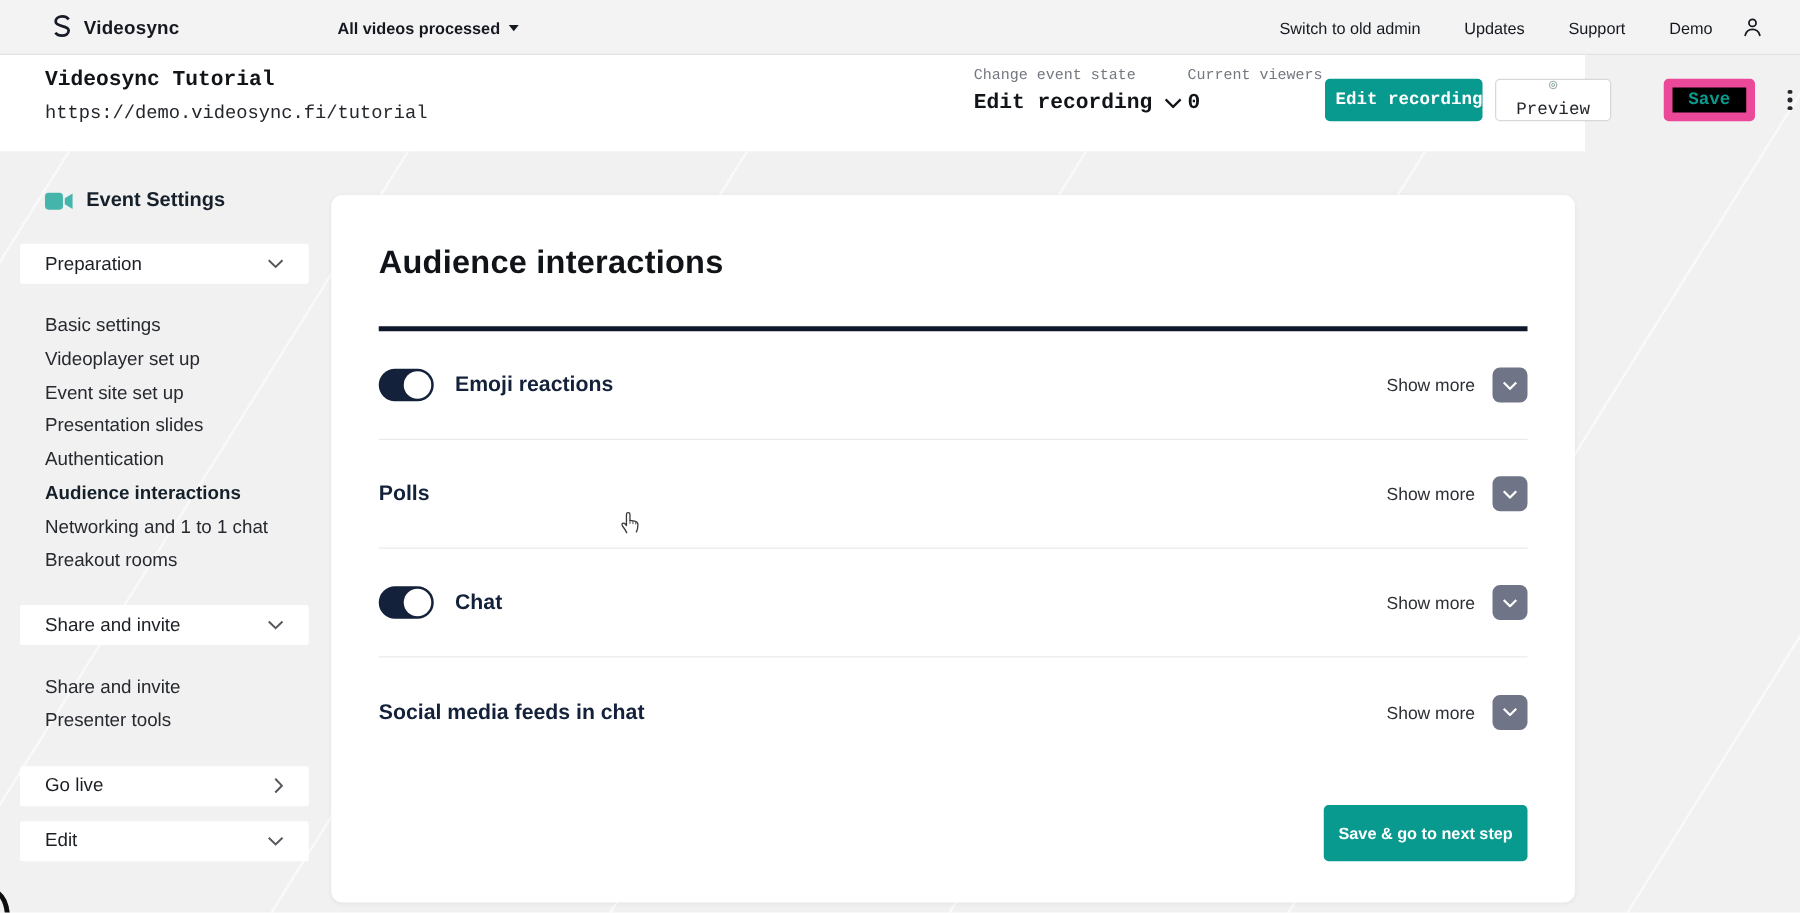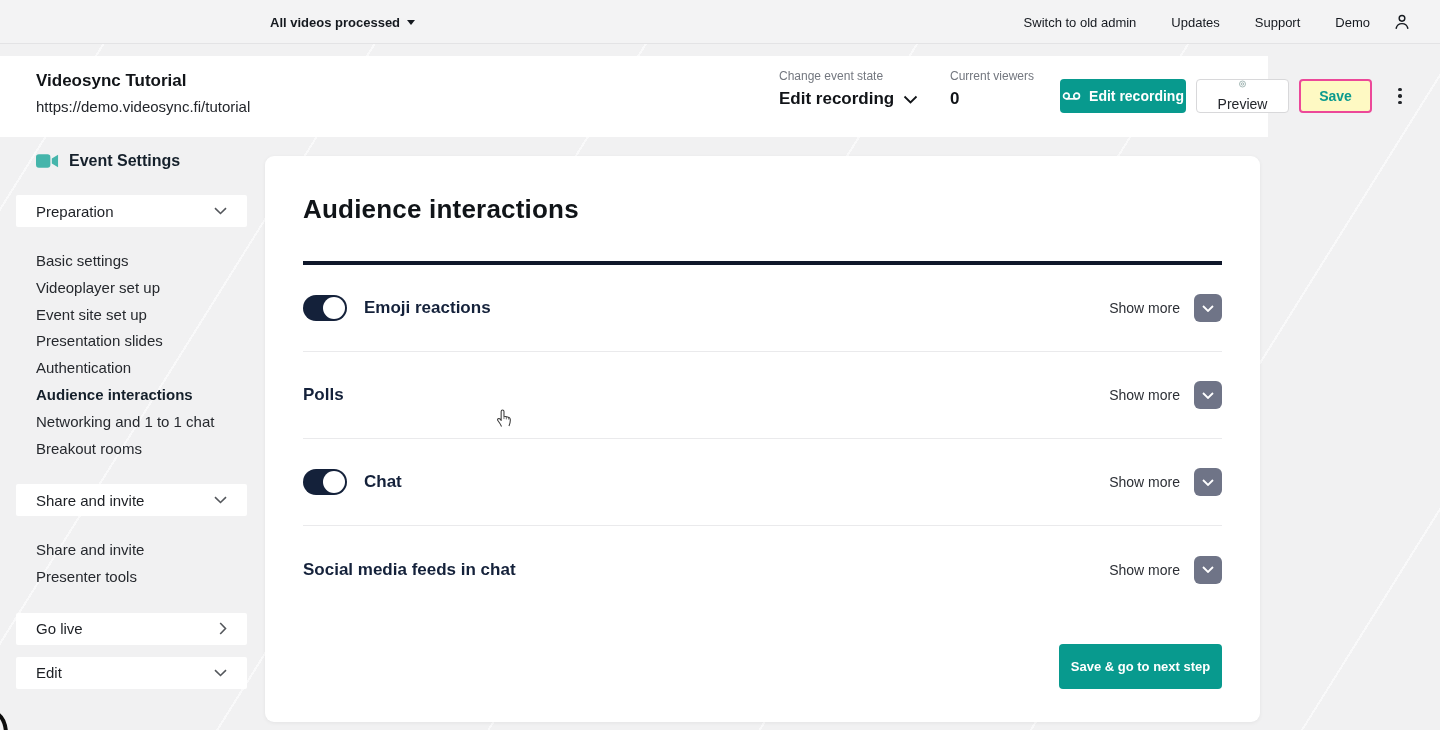--- a/index.html
+++ b/index.html
@@ -15,33 +15,33 @@
   .topbar { position:absolute; top:0; left:0; width:1440px; height:44px; background:#f3f3f4; border-bottom:1px solid #e3e3e5; z-index:5; }
   .brand { position:absolute; left:40px; top:0; height:44px; display:flex; align-items:center; gap:8px; }
   .brand-name { font-size:15px; font-weight:bold; letter-spacing:.2px; color:#15191f; }
   .status-drop { position:absolute; left:270px; top:0; height:44px; display:flex; align-items:center; gap:7px; font-size:13px; font-weight:bold; color:#15191f; cursor:pointer; }
   .caret-down { width:0; height:0; border-left:4.5px solid transparent; border-right:4.5px solid transparent; border-top:5.5px solid #15191f; }
   .top-links { position:absolute; right:70px; top:0; height:44px; display:flex; align-items:center; gap:35px; }
   .top-link { font-size:13px; color:#15191f; cursor:pointer; white-space:nowrap; }
   .user-btn { position:absolute; right:28px; top:0; height:44px; display:flex; align-items:center; cursor:pointer; }
 
   
-  .event-header { position:absolute; top:56px; left:0; width:1268px; height:81px; background:#ffffff; z-index:4; }
+  .event-header { position:absolute; top:40px; left:0; width:1268px; height:81px; background:#ffffff; z-index:4;font-family:Liberation Mono, monospace; }
   .ev-title { position:absolute; left:36px; top:15px; font-size:17px; font-weight:bold; color:#111418; }
   .ev-url { position:absolute; left:36px; top:42px; font-size:15px; color:#23262b; }
   .state-group { position:absolute; left:779px; top:13px; }
   .mini-label { font-size:12px; color:#73777f; margin-bottom:6px; }
   .state-value { display:flex; align-items:center; gap:9px; font-size:17px; font-weight:bold; color:#111418; cursor:pointer; }
   .viewers-group { position:absolute; left:950px; top:13px; }
   .viewers-count { font-size:17px; font-weight:bold; color:#111418; }
   .hdr-buttons { position:absolute; left:1060px; top:23px; display:flex; align-items:center; gap:10px; }
   .btn { display:flex; align-items:center; justify-content:center; gap:8px; height:34px; border-radius:4px; font-size:14px; cursor:pointer; white-space:nowrap; }
   .btn-teal { width:126px; background:#089a8e; color:#fff; font-weight:bold; }
   .btn-preview { width:93px; background:#fff; border:1px solid #d8d8da; color:#23262b;flex-direction:column; }
-  .btn-save { width:73px; background:#fef9c3; border:2px solid #ec4899; color:#0a9a8e; font-weight:bold; }
+  .btn-save { width:73px; background:#000000; border:7px solid #ec4899; color:#0a9a8e; font-weight:bold;margin-left:32px; }
   .kebab { display:flex; flex-direction:column; gap:3px; margin-left:12px; padding:4px; cursor:pointer; }
   .kebab i { width:3.5px; height:3.5px; border-radius:50%; background:#23262b; }
 
   
   .sidebar { position:absolute; left:16px; top:152px; width:231px; z-index:2; }
   .sb-title { display:flex; align-items:center; gap:10px; padding-left:20px; font-size:16px; font-weight:bold; color:#15202b; }
   .sb-box { background:#fff; border-radius:2px; height:32px; margin-top:25px; display:flex; align-items:center; justify-content:space-between; padding:0 20px; font-size:15px; color:#1c1f24; cursor:pointer; }
   .sb-box.tight { margin-top:12px; }
   .sb-list { padding:21px 0 10px 20px; }
   .sb-item { font-size:15px; color:#26292e; line-height:26.8px; cursor:pointer; }
@@ -62,20 +62,28 @@
   .save-next { display:block; margin-left:auto; margin-top:31px; width:163px; height:45px; background:#089a8e; color:#fff; border:none; border-radius:4px; font-size:13px; font-weight:bold; font-family:"Liberation Sans",sans-serif; cursor:pointer; }
 
   
   .cursor-hand { position:absolute; left:494px; top:403px; z-index:9; pointer-events:none; }
   .corner-arc { position:absolute; left:-9px; top:702px; z-index:1; pointer-events:none; }
 </style>
 </head>
 <body>
 
 <div class="topbar">
+  <div class="brand">
+    <span style="display:flex;">
+      <svg width="19" height="23" viewBox="0 0 20 24" fill="none">
+        <path d="M15.8 4.6C14.5 3 12.7 2.2 10.4 2.2 7.1 2.2 4.8 3.9 4.8 6.4c0 5.1 10.9 2.6 10.9 7.7 0 2.6-2.4 4.3-5.7 4.3-2.3 0-4.3-.9-5.5-2.5" stroke="#171c26" stroke-width="2.3"></path>
+      </svg>
+    </span>
+    <span class="brand-name">Videosync</span>
+  </div>
   <div class="status-drop">
     <span>All videos processed</span>
     <span class="caret-down"></span>
   </div>
   <div class="top-links">
     <span class="top-link">Switch to old admin</span>
     <span class="top-link">Updates</span>
     <span class="top-link">Support</span>
     <span class="top-link">Demo</span>
   </div>

